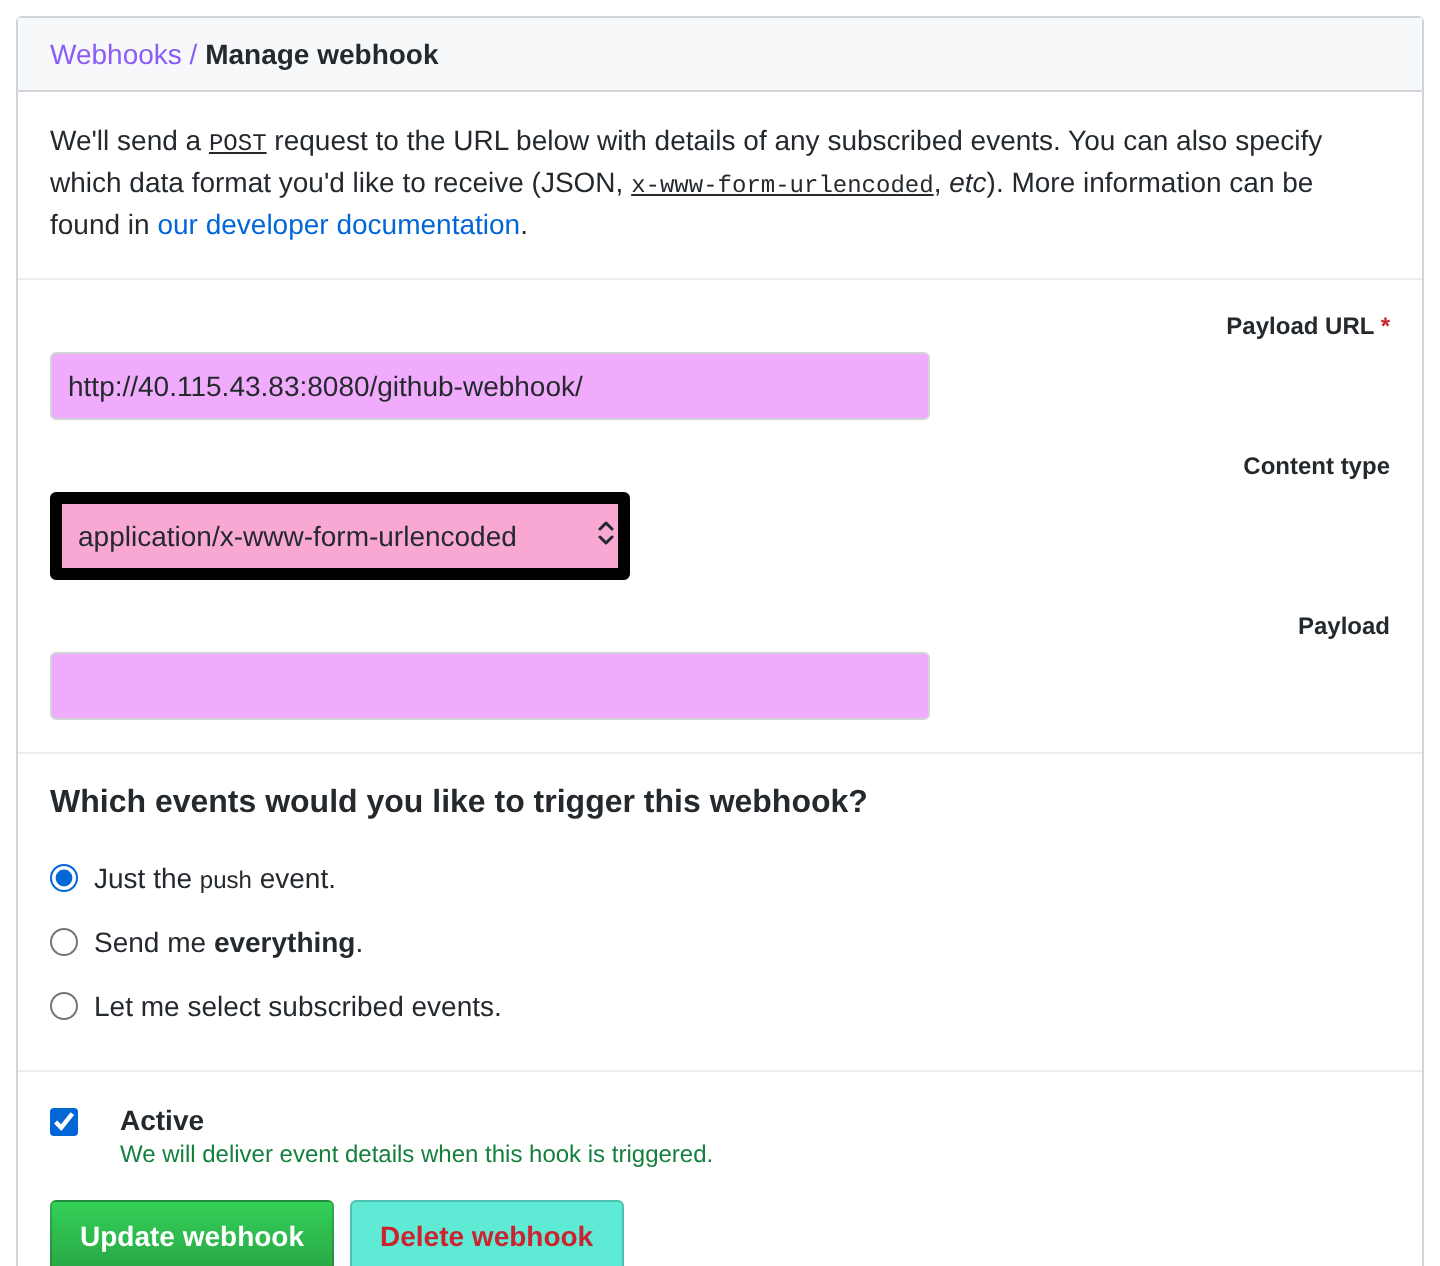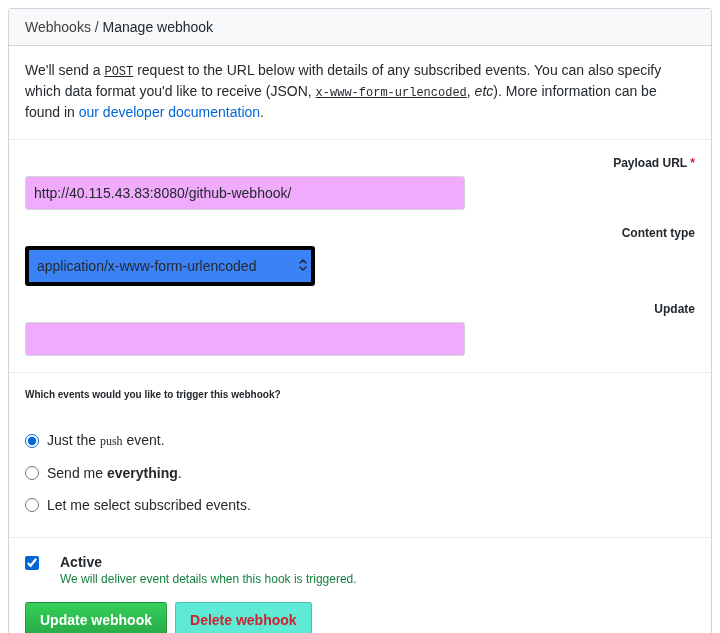--- a/index.html
+++ b/index.html
@@ -20,24 +20,24 @@
       width: 704px;
       margin: 0 auto;
     }
     .panel-header {
       background: #f6f8fa;
       border-bottom: 1px solid #d1d5da;
       padding: 10px 16px;
       font-size: 14px;
     }
     .panel-header .crumb {
-      color: #404040;
+      color: #8b5cf6;
     }
     .panel-header .current {
-      font-weight: 400;
+      font-weight: 700;
       color: #24292e;
     }
     .panel-intro {
       padding: 14px 16px 16px 16px;
       border-bottom: 1px solid #eaecef;
       line-height: 1.5;
       color: #24292e;
     }
     .panel-intro code {
       font-family: SFMono-Regular, Consolas, "Liberation Mono", Menlo, monospace;
@@ -81,60 +81,60 @@
     }
     .select-wrap {
       position: relative;
       display: inline-block;
       width: 290px;
     }
     .form-select {
       width: 100%;
       padding: 6px 28px 6px 8px;
       font-size: 14px;
-      border: 4px solid #000000;
-      border-radius: 3px;
-      background: #3b82f6;
+      border: 6px solid #000000;
+      border-radius: 3px;
+      background: #f9a8d4;
       color: #24292e;
       line-height: 20px;
       appearance: none;
       -webkit-appearance: none;
     }
     .select-caret {
       position: absolute;
       right: 8px;
       top: 50%;
       transform: translateY(-50%);
       pointer-events: none;
       font-size: 10px;
       line-height: 1;
     }
     .events-section {
       padding: 16px;
       border-bottom: 1px solid #eaecef;
     }
     .events-title {
       font-weight: 600;
-      margin-bottom: 24px;
-      font-size: 10px;
+      margin-bottom: 12px;
+      font-size: 16px;
     }
     .radio-row {
       display: flex;
       align-items: center;
       padding: 8px 0;
       font-size: 14px;
     }
     .radio-row input[type="radio"] {
       margin-right: 8px;
       width: 14px;
       height: 14px;
       accent-color: #0366d6;
     }
     .radio-row code {
-      font-family: Liberation Serif, serif;
+      font-family: Liberation Sans, sans-serif;
       font-size: 12px;
     }
     .active-section {
       padding: 16px;
     }
     .active-row {
       display: flex;
       align-items: flex-start;
       gap: 13px;
     }
@@ -208,21 +208,21 @@
         </select>
         <span class="select-caret">
           <svg width="8" height="12" viewBox="0 0 8 12">
               <path d="M1 4l3-3 3 3M1 8l3 3 3-3" stroke="#24292e" stroke-width="1.5" fill="none" stroke-linecap="round" stroke-linejoin="round"></path>
             </svg>
         </span>
       </div>
     </div>
 
     <div class="form-group">
-      <label class="form-label">Update</label>
+      <label class="form-label">Payload</label>
       <input type="password" class="form-input" value="" style="">
     </div>
   </div>
 
   <div class="events-section">
     <div class="events-title">Which events would you like to trigger this webhook?</div>
 
     <label class="radio-row">
       <input type="radio" name="events" checked="" style="">
       <span><span>Just the </span><code>push</code><span> event.</span></span>

